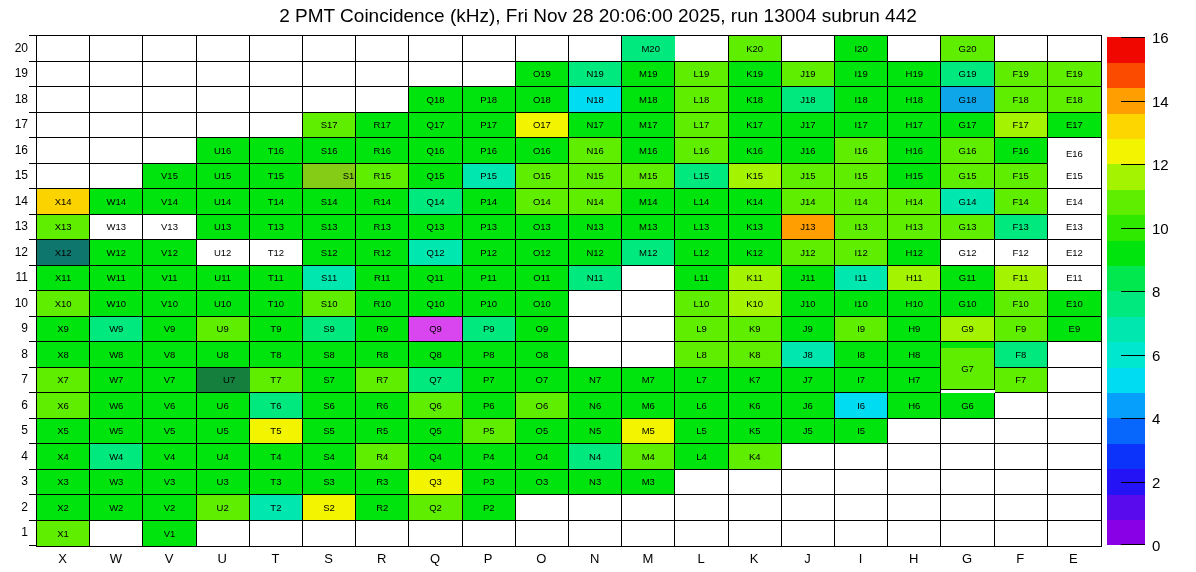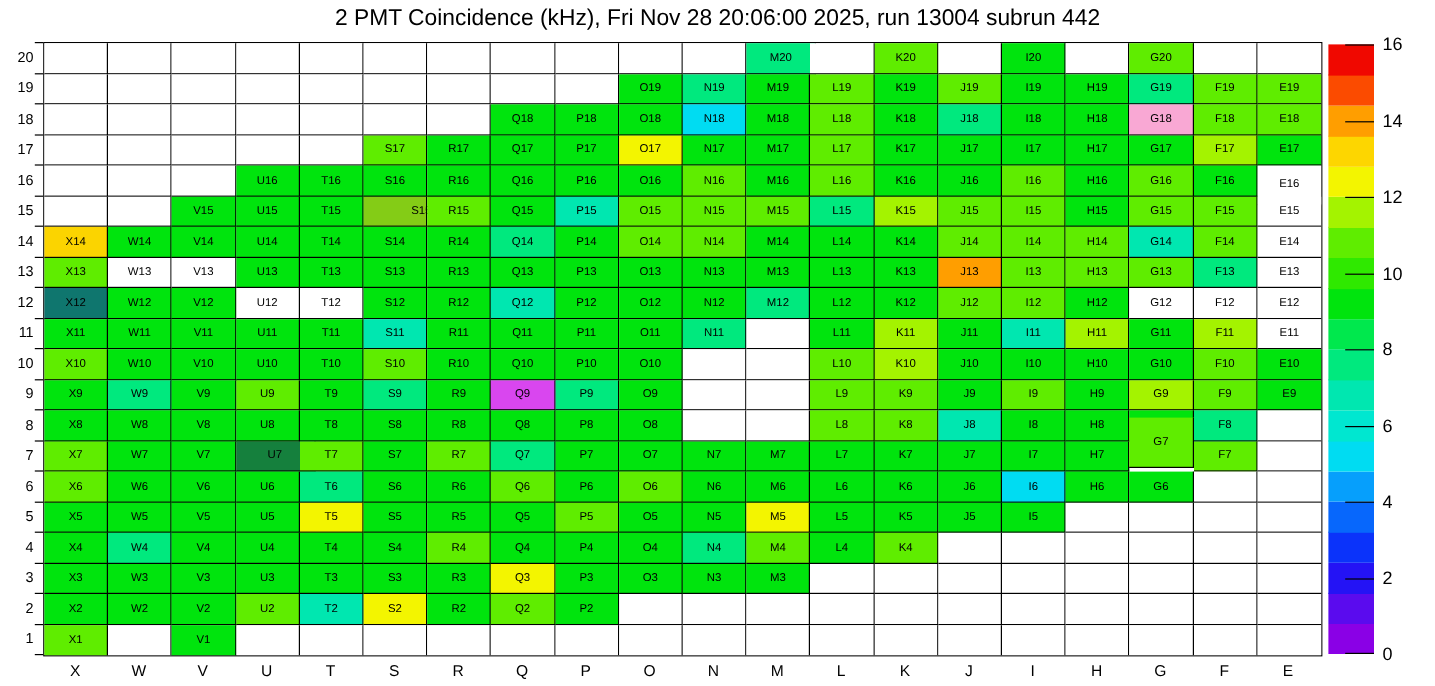--- a/index.html
+++ b/index.html
@@ -78,21 +78,21 @@
       <div class="cell" style="left: 372.4px; top: 51px; width: 53.2px; height: 25.5px; background: rgb(0, 228, 13);">Q18</div>
       <div class="cell" style="left: 425.6px; top: 51px; width: 53.2px; height: 25.5px; background: rgb(0, 228, 13);">P18</div>
       <div class="cell" style="left: 478.8px; top: 51px; width: 53.2px; height: 25.5px; background: rgb(0, 228, 13);">O18</div>
       <div class="cell" style="left: 532px; top: 51px; width: 53.2px; height: 25.5px; background: rgb(0, 220, 242);">N18</div>
       <div class="cell" style="left: 585.2px; top: 51px; width: 53.2px; height: 25.5px; background: rgb(0, 228, 13);">M18</div>
       <div class="cell" style="left: 638.4px; top: 51px; width: 53.2px; height: 25.5px; background: rgb(95, 237, 0);">L18</div>
       <div class="cell" style="left: 691.6px; top: 51px; width: 53.2px; height: 25.5px; background: rgb(0, 228, 13);">K18</div>
       <div class="cell" style="left: 744.8px; top: 51px; width: 53.2px; height: 25.5px; background: rgb(0, 233, 126);">J18</div>
       <div class="cell" style="left: 798px; top: 51px; width: 53.2px; height: 25.5px; background: rgb(0, 228, 13);">I18</div>
       <div class="cell" style="left: 851.2px; top: 51px; width: 53.2px; height: 25.5px; background: rgb(0, 228, 13);">H18</div>
-      <div class="cell" style="left: 904.4px; top: 51px; width: 53.2px; height: 25.5px; background: #f9a8d4;">G18</div>
+      <div class="cell" style="left: 904.4px; top: 51px; width: 53.2px; height: 25.5px; background: #0ea5e9;">G18</div>
       <div class="cell" style="left: 957.6px; top: 51px; width: 53.2px; height: 25.5px; background: rgb(95, 237, 0);">F18</div>
       <div class="cell lastcol" style="left: 1010.8px; top: 51px; width: 53.2px; height: 25.5px; background: rgb(95, 237, 0);">E18</div>
       <div class="cell" style="left: 0px; top: 76.5px; width: 53.2px; height: 25.5px; background: rgb(255, 255, 255);"></div>
       <div class="cell" style="left: 53.2px; top: 76.5px; width: 53.2px; height: 25.5px; background: rgb(255, 255, 255);"></div>
       <div class="cell" style="left: 106.4px; top: 76.5px; width: 53.2px; height: 25.5px; background: rgb(255, 255, 255);"></div>
       <div class="cell" style="left: 159.6px; top: 76.5px; width: 53.2px; height: 25.5px; background: rgb(255, 255, 255);"></div>
       <div class="cell" style="left: 212.8px; top: 76.5px; width: 53.2px; height: 25.5px; background: rgb(255, 255, 255);"></div>
       <div class="cell" style="left: 266px; top: 76.5px; width: 53.2px; height: 25.5px; background: rgb(95, 237, 0);">S17</div>
       <div class="cell" style="left: 319.2px; top: 76.5px; width: 53.2px; height: 25.5px; background: rgb(0, 228, 13);">R17</div>
       <div class="cell" style="left: 372.4px; top: 76.5px; width: 53.2px; height: 25.5px; background: rgb(0, 228, 13);">Q17</div>

